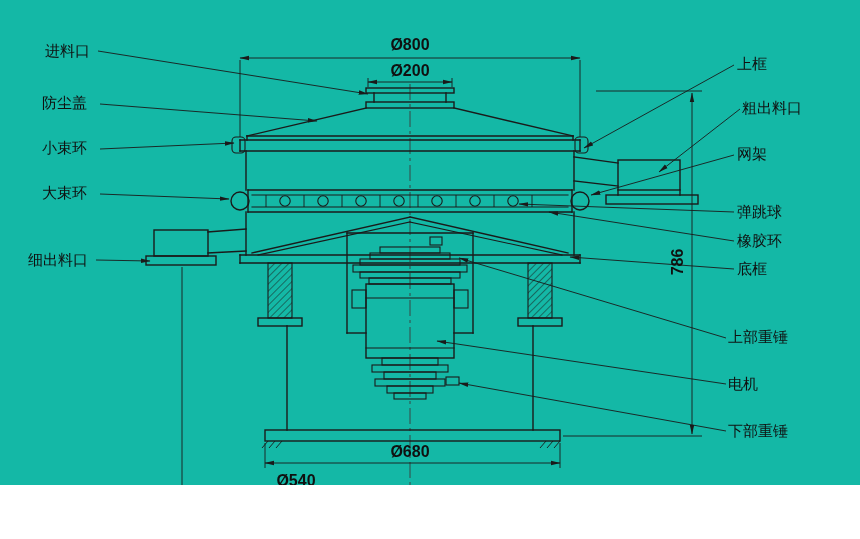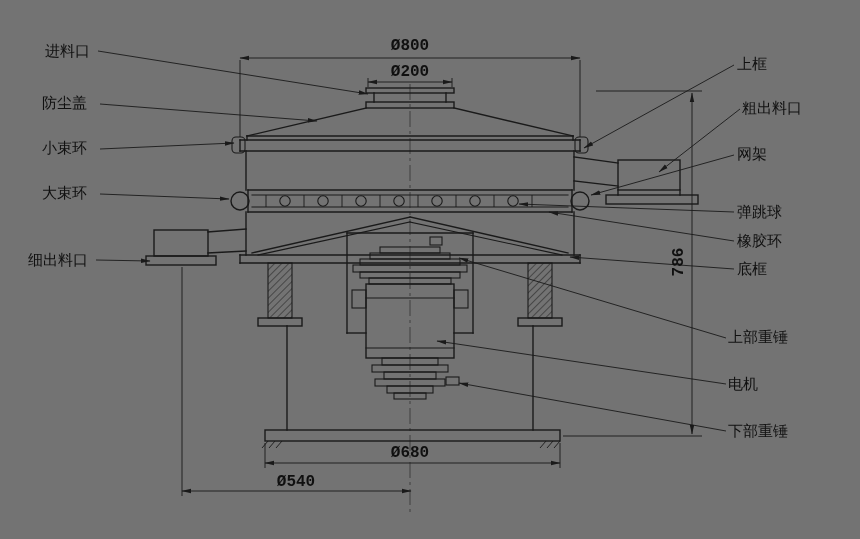--- a/index.html
+++ b/index.html
@@ -1,19 +1,19 @@
 <!DOCTYPE html>
 <html><head>
 <meta charset="utf-8">
 <style>
   * { margin:0; padding:0; box-sizing:border-box; }
   html,body { background:#ffffff; }
   .canvas {
-    position:relative; width:860px; height:539px; background:#737373;
-    font-family:Liberation Mono, monospace; overflow:hidden;
+    position:relative; width:860px; height:485px; background:#14b8a6;
+    font-family:Liberation Sans, sans-serif; overflow:hidden;
   }
   svg { display:block; }
   .ln   { stroke:#1a1a1a; stroke-width:1.4; fill:none; stroke-linecap:square; }
   .med  { stroke:#1a1a1a; stroke-width:1.1; fill:none; stroke-linecap:square; }
   .thin { stroke:#1a1a1a; stroke-width:0.9; fill:none; }
   .cl   { stroke:#3a3a3a; stroke-width:0.9; fill:none; stroke-dasharray:16 4 3 4; }
   .dim  { stroke:#1a1a1a; stroke-width:0.9; fill:none; }
   text.lbl    { font-size:15px; fill:#101010; }
   text.dimtxt { font-size:16px; font-weight:bold; fill:#101010; }
 </style>

